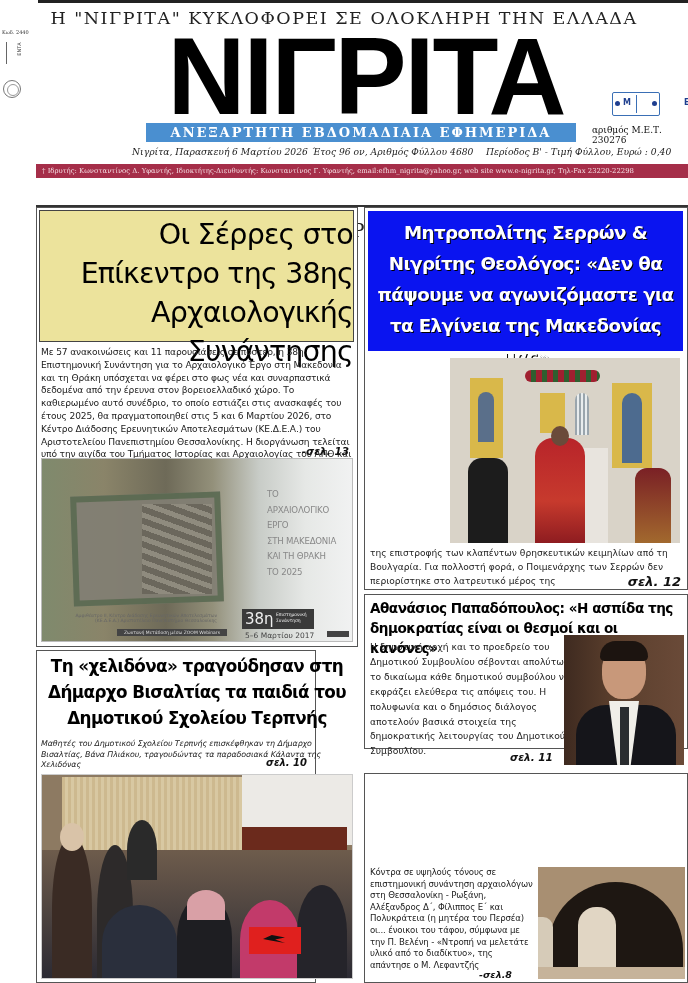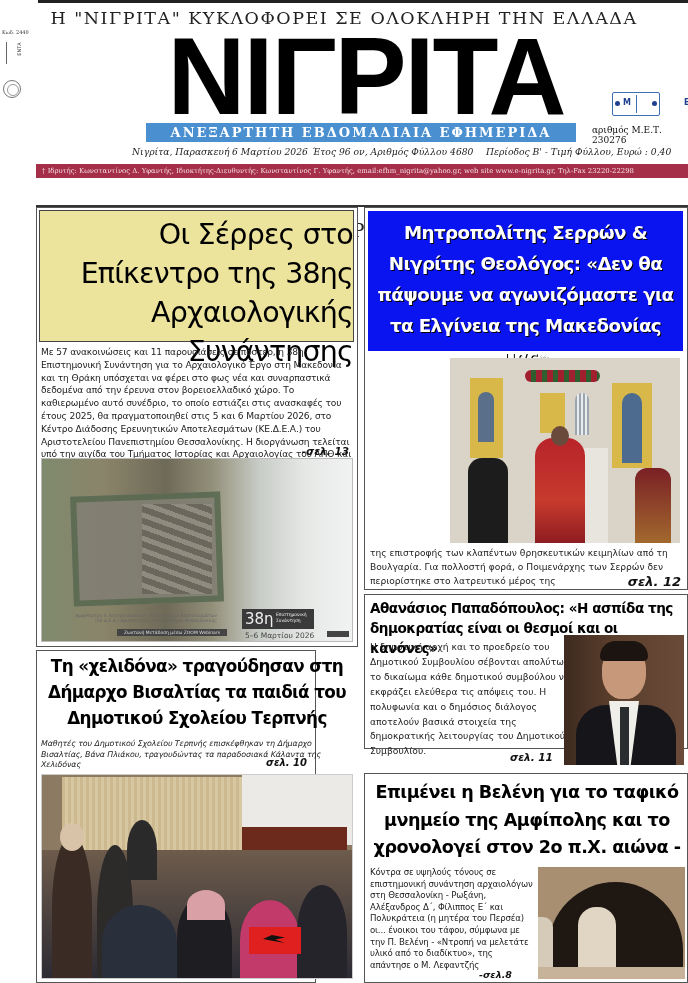--- a/index.html
+++ b/index.html
@@ -150,27 +150,35 @@
 </div>
 <div class="motto-under"></div>
 
 <div class="box a1">
   <div class="head">Οι Σέρρες στο Επίκεντρο της 38ης Αρχαιολογικής Συνάντησης</div>
   <div class="body">Με 57 ανακοινώσεις και 11 παρουσιάσεις σε πόστερ, η 38η Επιστημονική Συνάντηση για το Αρχαιολογικό Έργο στη Μακεδονία και τη Θράκη υπόσχεται να φέρει στο φως νέα και συναρπαστικά δεδομένα από την έρευνα στον βορειοελλαδικό χώρο. Το καθιερωμένο αυτό συνέδριο, το οποίο εστιάζει στις ανασκαφές του έτους 2025, θα πραγματοποιηθεί στις 5 και 6 Μαρτίου 2026, στο Κέντρο Διάδοσης Ερευνητικών Αποτελεσμάτων (ΚΕ.Δ.Ε.Α.) του Αριστοτελείου Πανεπιστημίου Θεσσαλονίκης. Η διοργάνωση τελείται υπό την αιγίδα του Τμήματος Ιστορίας και Αρχαιολογίας του ΑΠΘ και</div>
   <div class="page">-σελ. 13</div>
   <div class="photo">
     <div class="ruins"></div>
     <div class="ruins2"></div>
+    <div class="caption">
+      <div>ΤΟ</div>
+      <div>ΑΡΧΑΙΟΛΟΓΙΚΟ</div>
+      <div>ΕΡΓΟ</div>
+      <div>ΣΤΗ ΜΑΚΕΔΟΝΙΑ</div>
+      <div>ΚΑΙ ΤΗ ΘΡΑΚΗ</div>
+      <div>ΤΟ 2025</div>
+    </div>
     <div class="small1">Αμφιθέατρο ΙΙ, Κέντρο Διάδοσης Ερευνητικών Αποτελεσμάτων (ΚΕ.Δ.Ε.Α.) Αριστοτέλειο Πανεπιστήμιο Θεσσαλονίκης</div>
     <div class="webinar">Ζωντανή Μετάδοση μέσω ZOOM Webinars</div>
     <div class="badge38">
       <span class="n">38η</span>
       <span class="t">Επιστημονική Συνάντηση</span>
     </div>
-    <div class="dates">5–6 Μαρτίου 2026</div>
+    <div class="dates">5–6 Μαρτίου 2017</div>
     <div class="site"></div>
   </div>
 </div>
 
 <div class="box a2">
   <div class="head">Μητροπολίτης Σερρών &amp; Νιγρίτης Θεολόγος: «Δεν θα πάψουμε να αγωνιζόμαστε για τα Ελγίνεια της Μακεδονίας μας»</div>
   <div class="photo">
     <div class="garland"></div>
     <div class="icon1"></div>
     <div class="icon2"></div>
@@ -192,21 +200,20 @@
   <div class="photo">
     <div class="suit"></div>
     <div class="shirt"></div>
     <div class="tie"></div>
     <div class="face"></div>
     <div class="hair"></div>
   </div>
 </div>
 
 <div class="box a4">
-  <div class="head">Επιμένει η Βελένη για το ταφικό μνημείο της Αμφίπολης και το χρονολογεί στον 2ο π.Χ. αιώνα -</div>
   <div class="body">Κόντρα σε υψηλούς τόνους σε επιστημονική συνάντηση αρχαιολόγων στη Θεσσαλονίκη - Ρωξάνη, Αλέξανδρος Δ΄, Φίλιππος Ε΄ και Πολυκράτεια (η μητέρα του Περσέα) οι... ένοικοι του τάφου, σύμφωνα με την Π. Βελένη - «Ντροπή να μελετάτε υλικό από το διαδίκτυο», της απάντησε ο Μ. Λεφαντζής</div>
   <div class="page">-σελ.8</div>
   <div class="photo">
     <div class="arch"></div>
     <div class="sphinx2"></div>
     <div class="sphinx1"></div>
     <div class="floor"></div>
   </div>
 </div>
 

